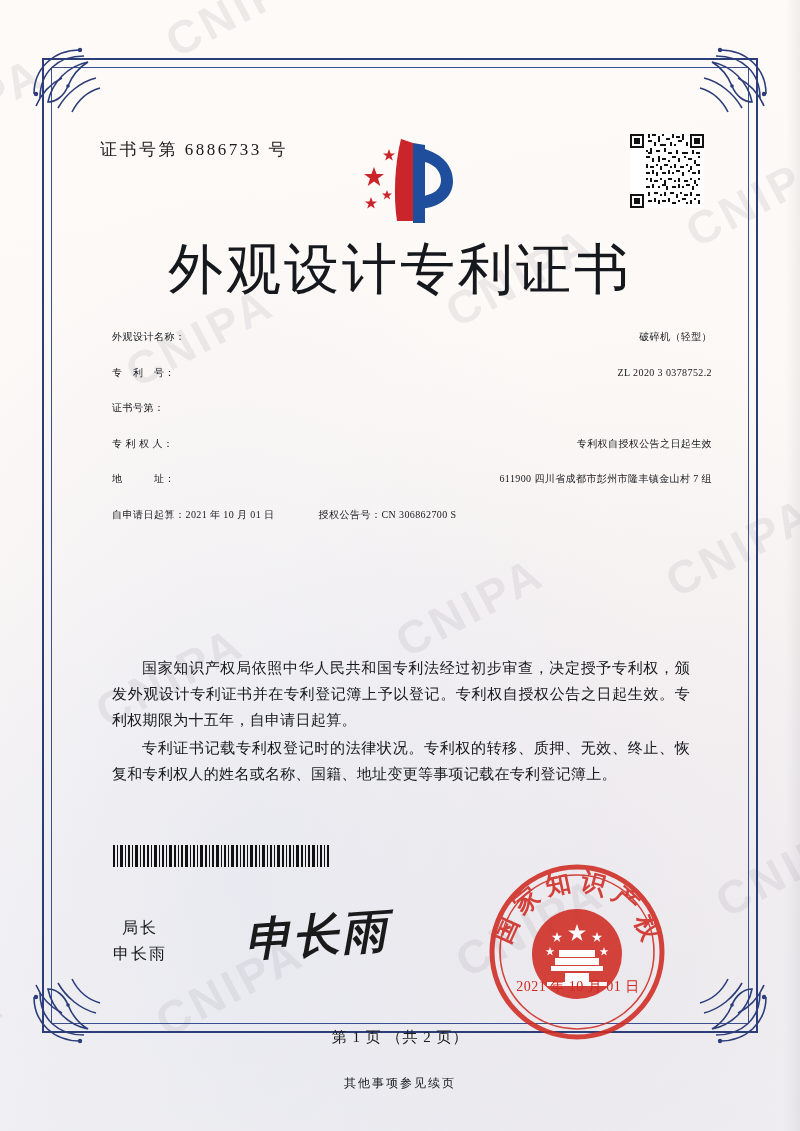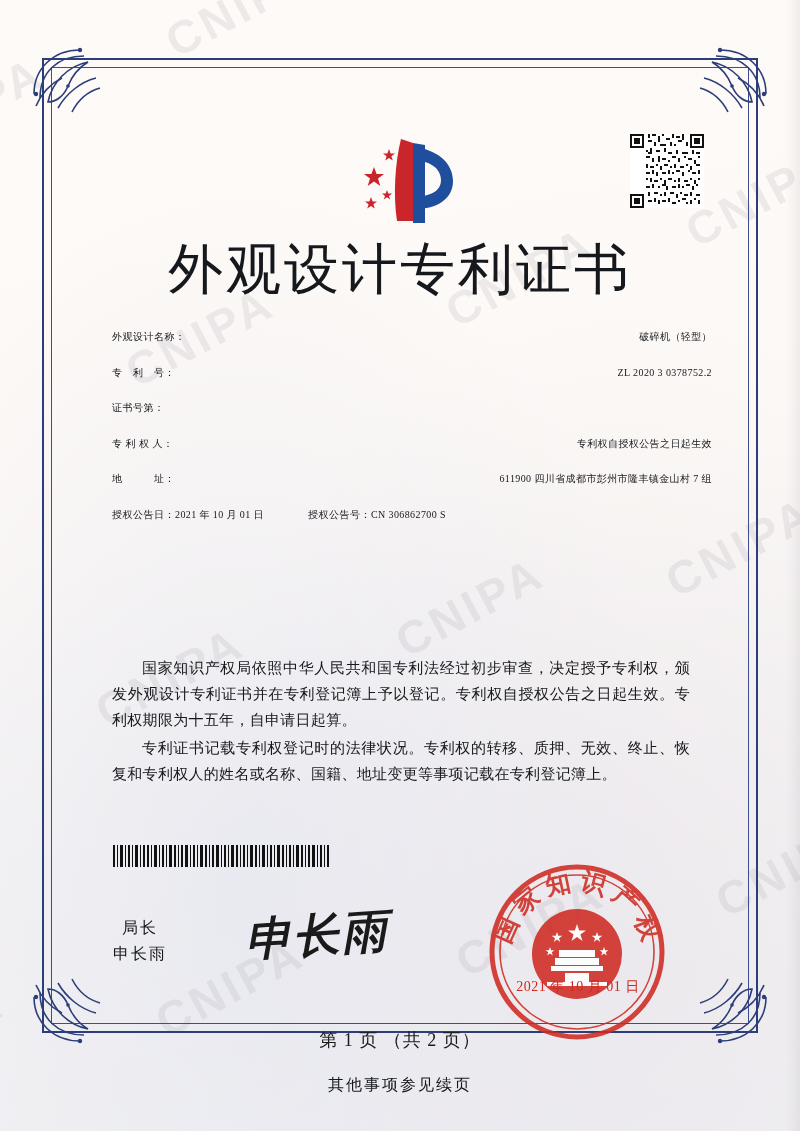--- a/index.html
+++ b/index.html
@@ -190,31 +190,31 @@
     font-size: 14px;
     color: #cf2a22;
     letter-spacing: 0.5px;
     z-index: 7;
   }
 
   #page-number {
     position: absolute;
     left: 0; right: 0; top: 1028px;
     text-align: center;
-    font-size: 18px;
+    font-size: 15px;
     color: #1b1b1b;
     letter-spacing: 1px;
     z-index: 6;
   }
 
   #footer-note {
     position: absolute;
     left: 0; right: 0; top: 1075px;
     text-align: center;
-    font-size: 16px;
+    font-size: 12px;
     color: #15181d;
     letter-spacing: 2px;
     z-index: 6;
   }
 
   
   #edge-shadow {
     position: absolute;
     right: 0; top: 0; bottom: 0;
     width: 14px;
@@ -307,20 +307,21 @@
       <g fill="#2c3e7a">
         <circle cx="52" cy="8" r="2.2"></circle>
         <circle cx="8" cy="52" r="2.2"></circle>
         <circle cx="40" cy="44" r="1.8"></circle>
       </g>
     </svg>
   </div>
 
   <div id="content">
 
+    <div id="cert-number">证书号第 6886733 号</div>
 
     <svg id="emblem-logo" viewBox="0 0 128 96">
 
       <path d="M60 6 L72 10 L72 88 L56 88 C52 62 54 30 60 6 Z" fill="#c9252b"></path>
 
       <path d="M72 14 C96 16 112 30 112 48 C112 66 96 76 74 76 L74 64 C90 63 100 58 100 47 C100 36 90 28 72 27 Z" fill="#1f4e9c"></path>
       <path d="M72 10 L72 90 L84 90 L84 12 Z" fill="#1f4e9c"></path>
 
       <g fill="#c9252b">
         <polygon points="33,34 35.6,41 43,41 37,45.6 39.3,53 33,48.4 26.7,53 29,45.6 23,41 30.4,41"></polygon>
@@ -458,21 +459,21 @@
       </div>
       <div class="field-row">
         <span class="field-label">专 利 权 人：</span>
         <span class="field-value">专利权自授权公告之日起生效</span>
       </div>
       <div class="field-row">
         <span class="field-label">地　　　址：</span>
         <span class="field-value">611900 四川省成都市彭州市隆丰镇金山村 7 组</span>
       </div>
       <div class="field-row two-col">
-        <span class="field-label">授权公告日：</span>
+        <span class="field-label">自申请日起算：</span>
         <span class="field-value">2021 年 10 月 01 日</span>
         <span class="spacer-gap"></span>
         <span class="field-label">授权公告号：</span>
         <span class="field-value">CN 306862700 S</span>
       </div>
     </div>
 
     <div id="paragraphs">
       <p>国家知识产权局依照中华人民共和国专利法经过初步审查，决定授予专利权，颁发外观设计专利证书并在专利登记簿上予以登记。专利权自授权公告之日起生效。专利权期限为十五年，自申请日起算。</p>
       <p>专利证书记载专利权登记时的法律状况。专利权的转移、质押、无效、终止、恢复和专利权人的姓名或名称、国籍、地址变更等事项记载在专利登记簿上。</p>

